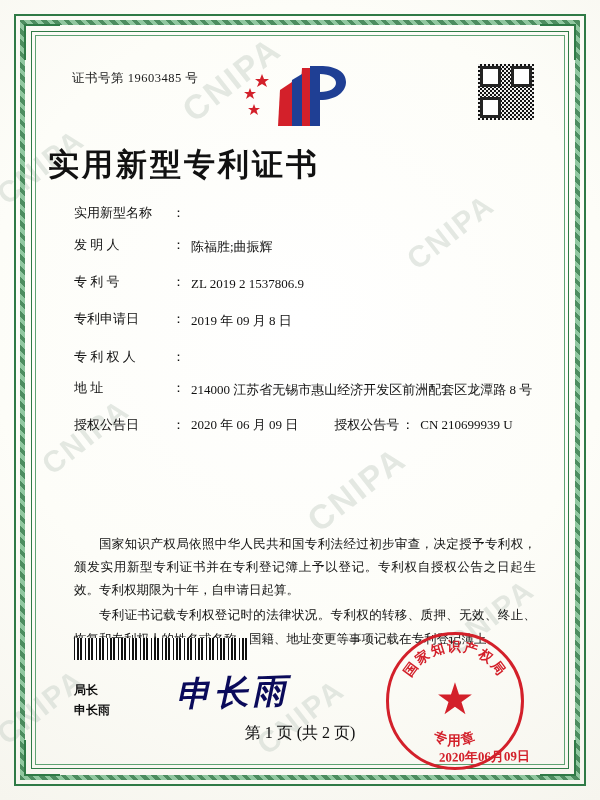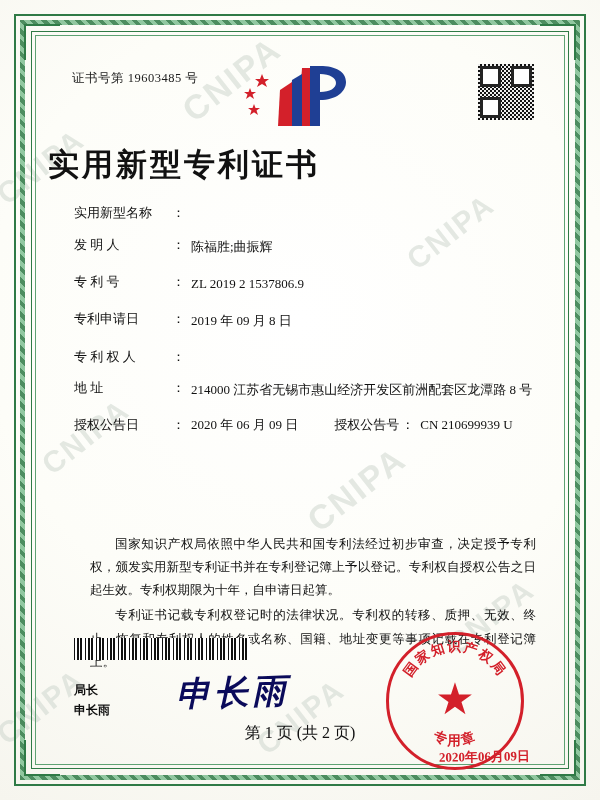--- a/index.html
+++ b/index.html
@@ -118,21 +118,21 @@
   }
   .colon{margin:0 6px 0 2px;}
   .val{flex:1;line-height:1.45;}
   .row.two .lab{width:96px;flex:0 0 96px;}
   .inline-sep{display:inline-block;width:36px;}
 
   .para{
     position:absolute;left:26px;right:16px;top:485px;
     font-size:12.5px;color:#111;line-height:1.85;text-align:justify;
   }
-  .para p{margin:0 0 2px 16px;text-indent:2em;}
+  .para p{margin:0 0 2px 0;text-indent:2em;}
 
   .barcode{
     position:absolute;left:26px;top:590px;width:176px;height:22px;
     background:repeating-linear-gradient(90deg,
       #111 0 1px,#fff 1px 3px,#111 3px 5px,#fff 5px 6px,#111 6px 8px,#fff 8px 11px);
   }
 
   .sign-label{
     position:absolute;left:26px;top:632px;
     font-size:12px;line-height:1.7;color:#111;font-weight:bold;

